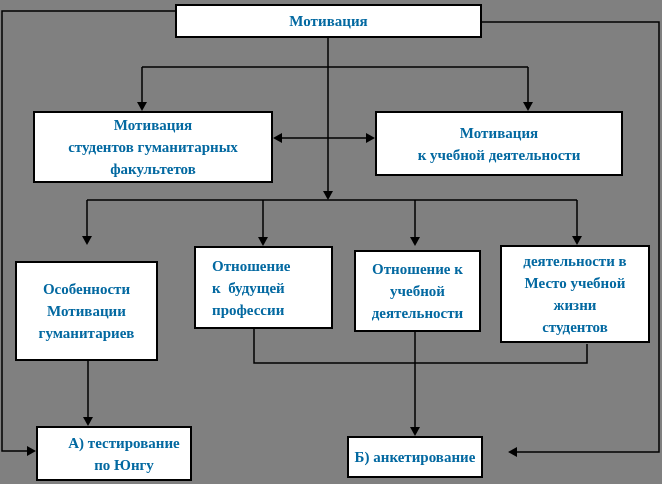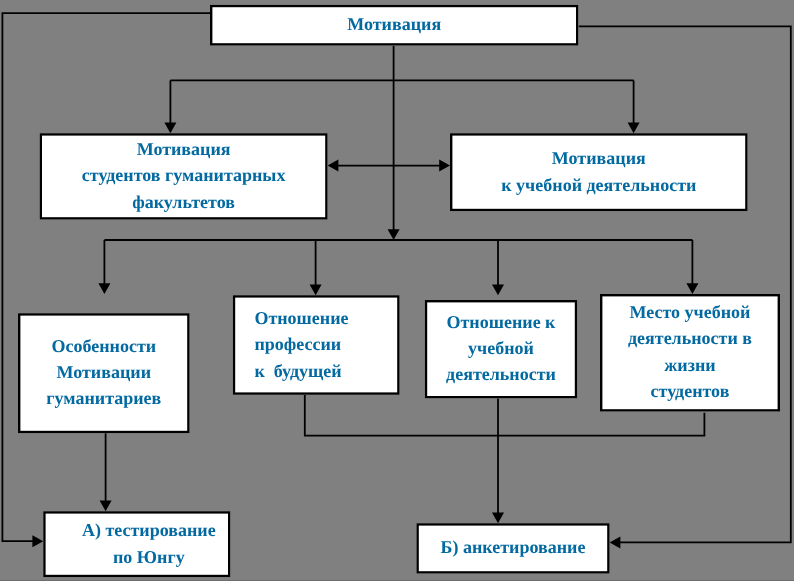--- a/index.html
+++ b/index.html
@@ -33,21 +33,21 @@
   }
   .node .line{white-space:pre;}
   #box-top   {left:175px;top:4px;  width:307px;height:34px;}
   #box-hum   {left:33px; top:111px;width:240px;height:72px;}
   #box-learn {left:375px;top:111px;width:248px;height:65px;}
   #box-f1    {left:15px; top:261px;width:143px;height:100px;}
   #box-f2    {left:194px;top:246px;width:139px;height:83px;align-items:flex-start;padding-left:16px;text-align:left;}
   #box-f3    {left:354px;top:250px;width:127px;height:82px;}
   #box-f4    {left:500px;top:245px;width:150px;height:98px;}
   #box-a     {left:36px; top:426px;width:156px;height:55px;padding-left:20px;}
-  #box-b     {left:347px;top:436px;width:161px;height:42px;}
+  #box-b     {left:347px;top:436px;width:136px;height:42px;}
 </style>
 </head>
 <body>
 
 <div class="canvas">
 
   <svg class="wires" width="662" height="484" viewBox="0 0 662 484">
 
     <path class="wire" d="M175,11 H2 V451 H28"></path>
     <path class="arrowhead" d="M36,451 L27,446 L27,456 Z"></path>
@@ -102,33 +102,33 @@
   </div>
 
   <div class="node" id="box-f1">
     <div class="line">Особенности</div>
     <div class="line">Мотивации</div>
     <div class="line">гуманитариев</div>
   </div>
 
   <div class="node" id="box-f2">
     <div class="line">Отношение</div>
+    <div class="line">к  будущей</div>
     <div class="line">профессии</div>
-    <div class="line">к  будущей</div>
   </div>
 
   <div class="node" id="box-f3">
     <div class="line">Отношение к</div>
     <div class="line">учебной</div>
     <div class="line">деятельности</div>
   </div>
 
   <div class="node" id="box-f4">
+    <div class="line">деятельности в</div>
     <div class="line">Место учебной</div>
-    <div class="line">деятельности в</div>
     <div class="line">жизни</div>
     <div class="line">студентов</div>
   </div>
 
   <div class="node" id="box-a">
     <div class="line">А) тестирование</div>
     <div class="line">по Юнгу</div>
   </div>
 
   <div class="node" id="box-b">

